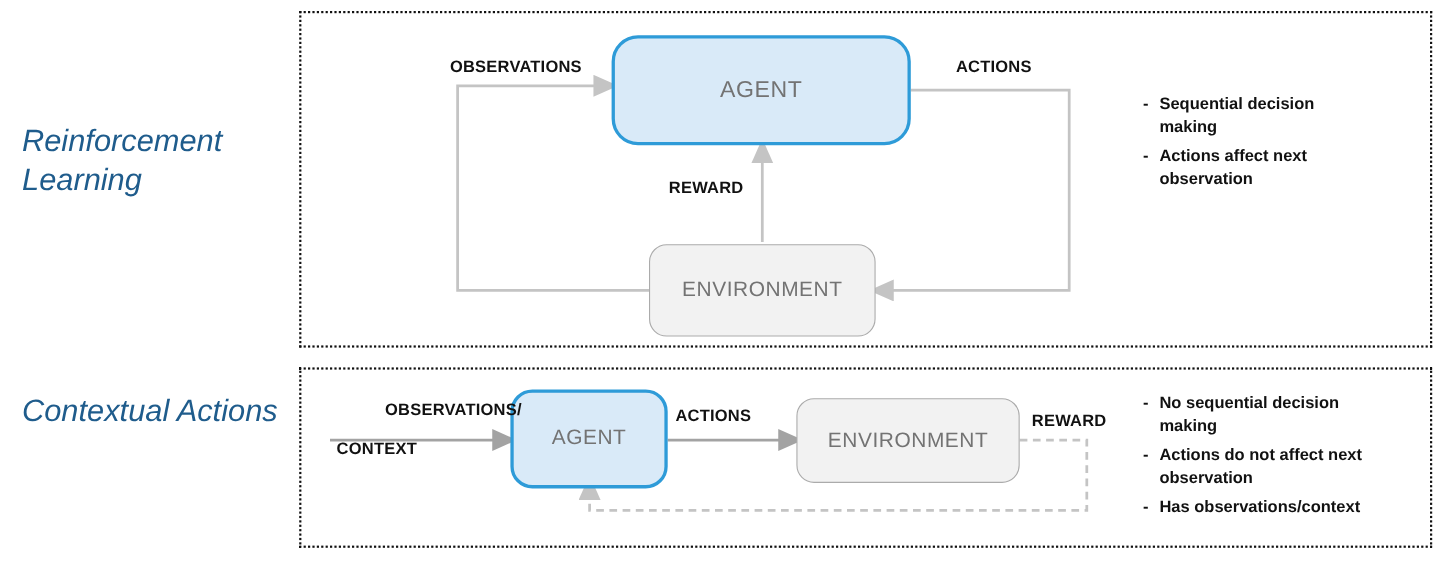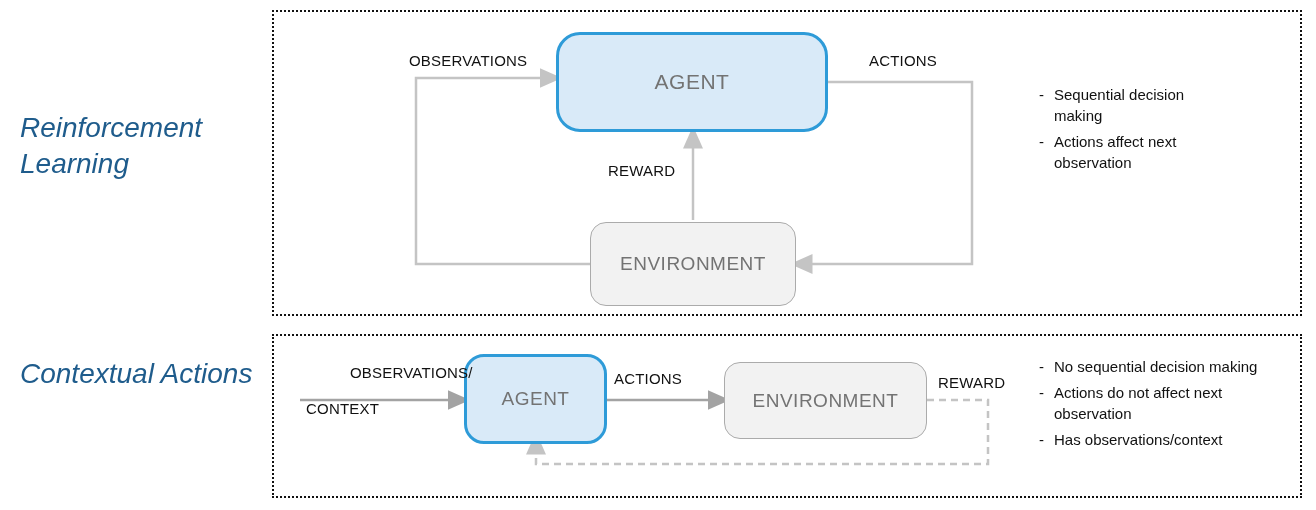--- a/index.html
+++ b/index.html
@@ -34,31 +34,31 @@
     font-weight:normal;color:#737373;letter-spacing:.5px;
   }
   .agent{background:var(--agent-fill);border:3px solid var(--agent-border);}
   .env{background:var(--env-fill);border:1px solid var(--env-border);}
 
   #rl-agent{left:282px;top:20px;width:272px;height:100px;border-radius:24px;font-size:21px;}
   #rl-env{left:316px;top:210px;width:206px;height:84px;border-radius:16px;font-size:19px;}
   #cb-agent{left:190px;top:18px;width:143px;height:90px;border-radius:20px;font-size:19px;}
   #cb-env{left:450px;top:26px;width:203px;height:77px;border-radius:16px;font-size:19px;}
 
-  .flow-label{position:absolute;font-weight:normal;font-size:15px;color:#111;letter-spacing:.2px;white-space:nowrap;}
+  .flow-label{position:absolute;font-weight:bold;font-size:15px;color:#111;letter-spacing:.2px;white-space:nowrap;}
   #rl-observations-label{left:135px;top:40px;}
   #rl-actions-label{left:595px;top:40px;}
   #rl-reward-label{left:334px;top:150px;}
   #cb-observations-label{left:32px;top:28px;margin-left:44px;}
   #cb-context-label{left:32px;top:64px;}
   #cb-actions-label{left:340px;top:34px;}
   #cb-reward-label{left:664px;top:38px;}
 
   .notes{position:absolute;margin:0;padding:0;list-style:none;color:var(--note-black);
-    font-size:15px;font-weight:normal;line-height:1.4;}
+    font-size:15px;font-weight:bold;line-height:1.4;}
   .notes li{position:relative;padding-left:15px;margin-bottom:5px;}
   .notes li::before{content:"-";position:absolute;left:0;top:0;}
   #rl-notes{left:765px;top:72px;width:178px;}
   #cb-notes{left:765px;top:20px;width:222px;}
 
   .mk-light{fill:var(--arrow-light);}
   .mk-solid{fill:var(--arrow-solid);}
   .stroke-light{stroke:var(--arrow-light);}
   .stroke-solid{stroke:var(--arrow-solid);}
 </style>

